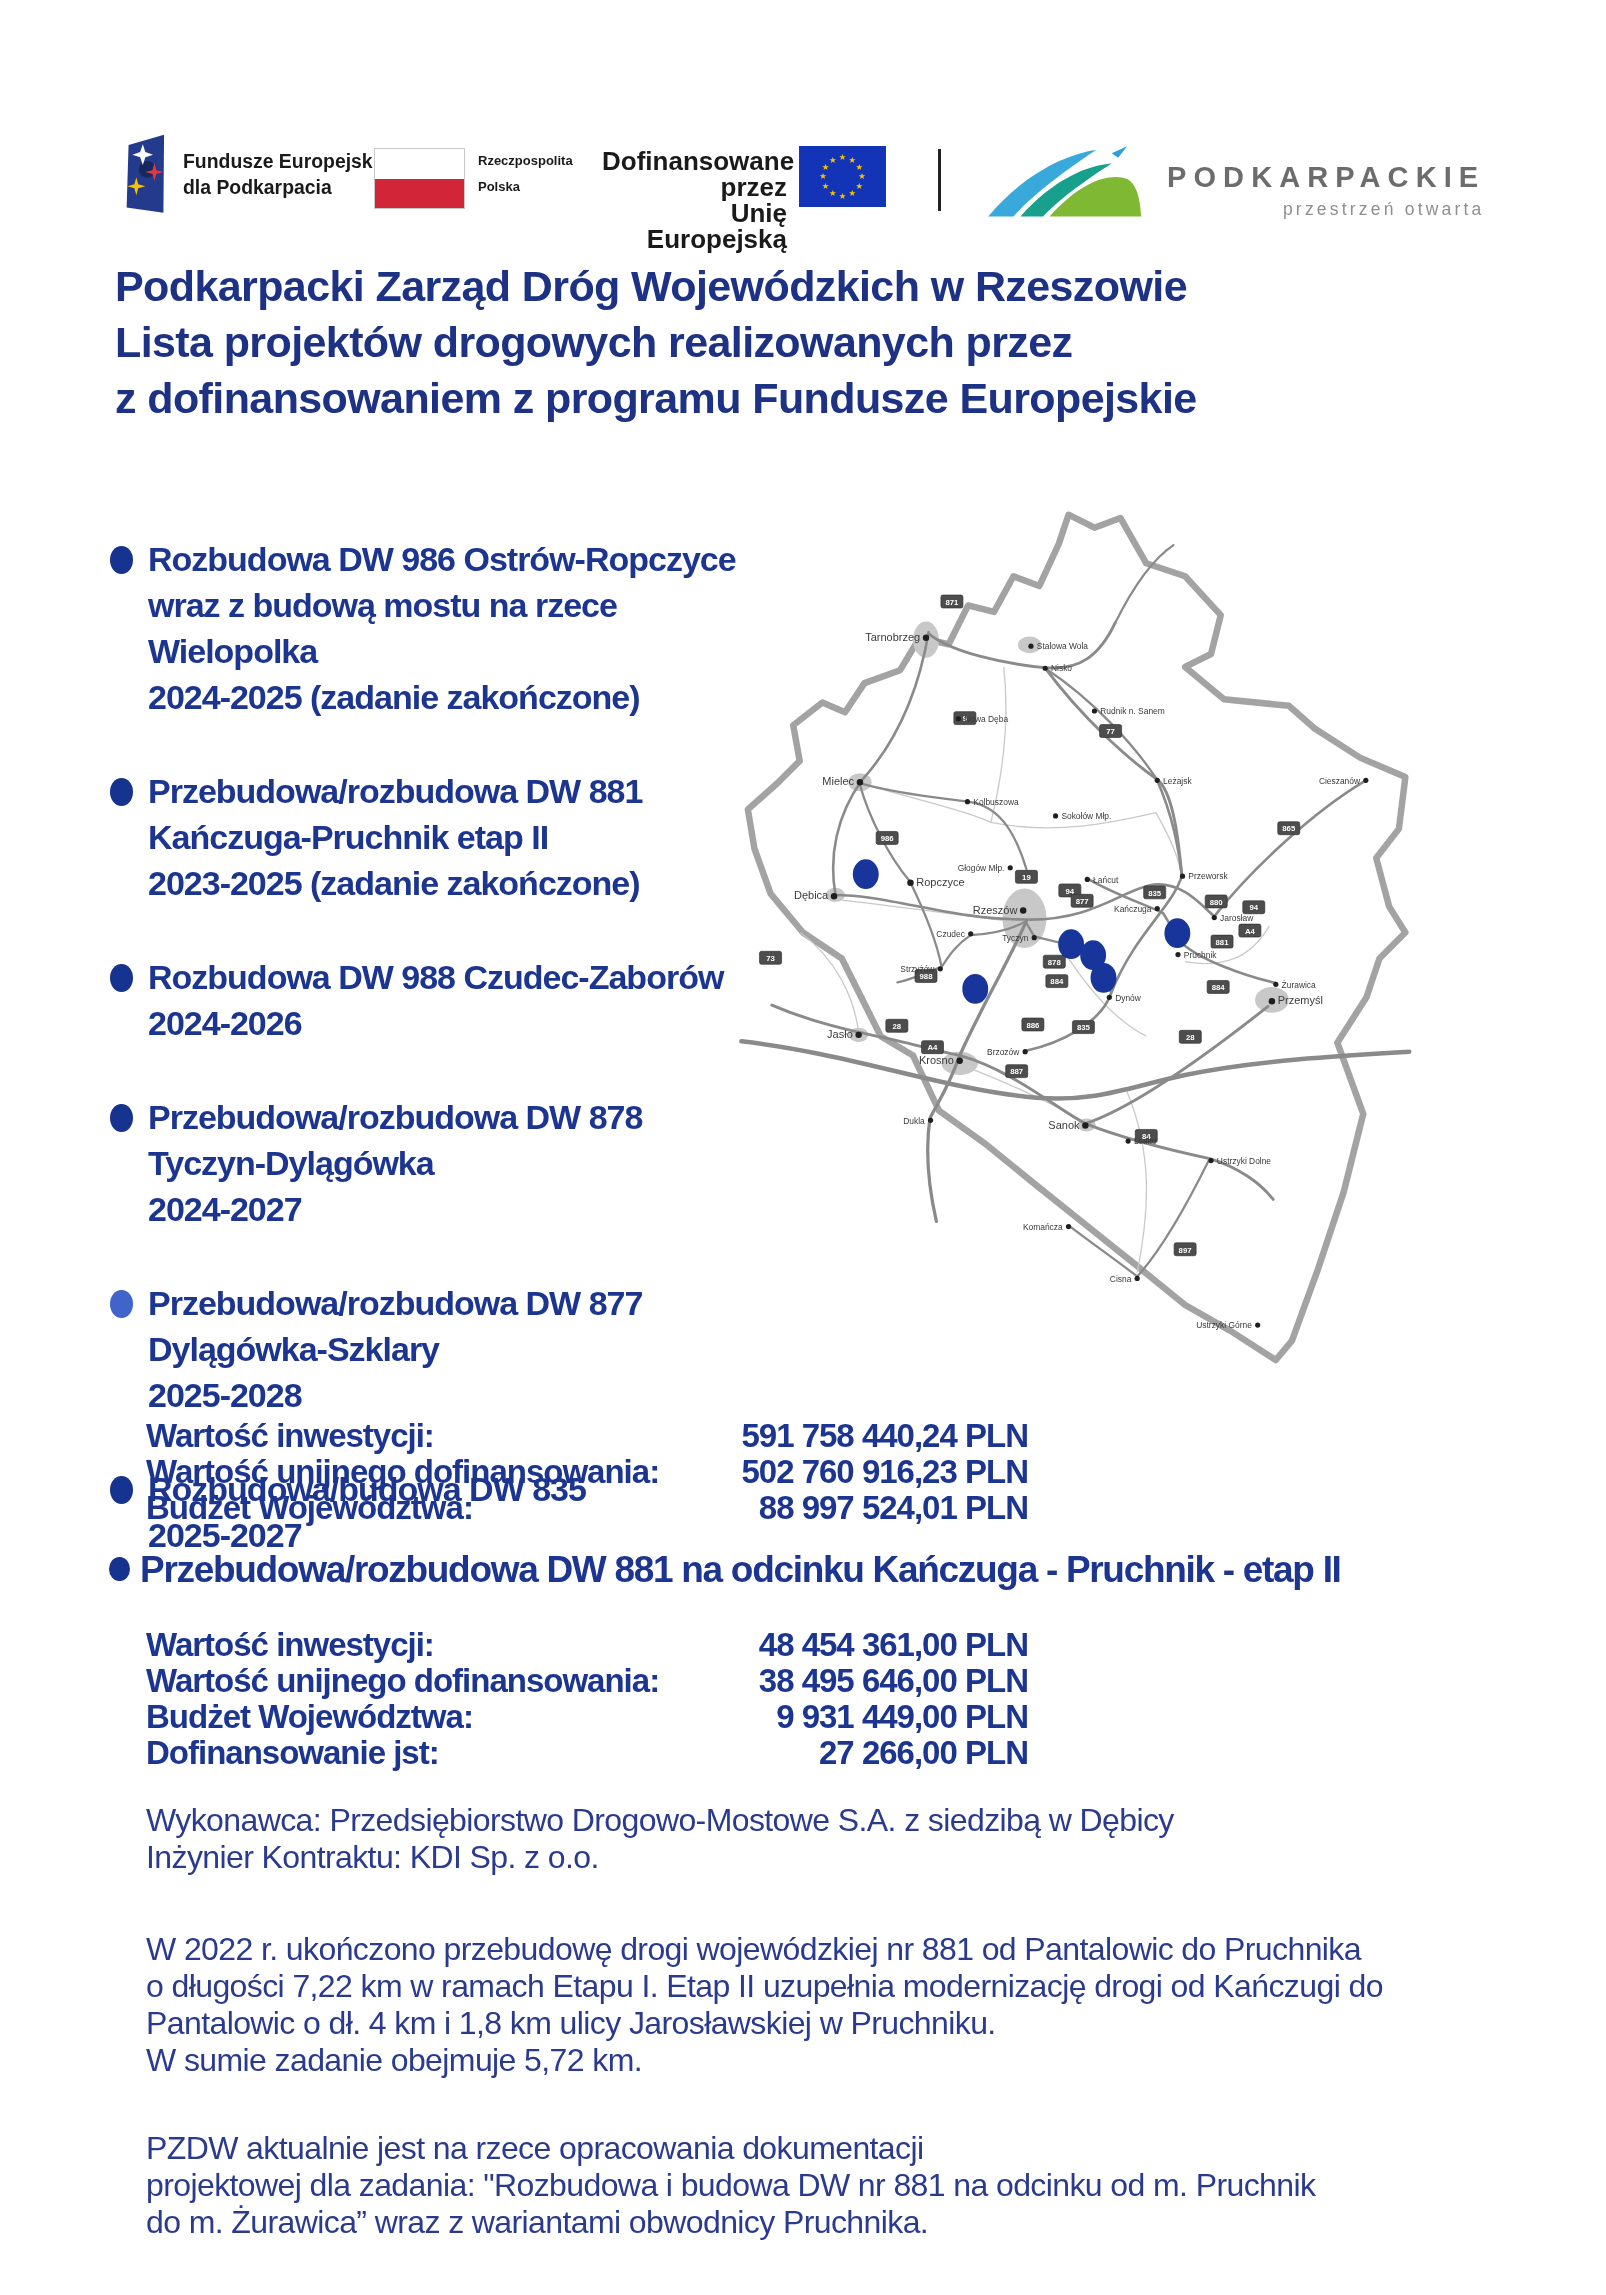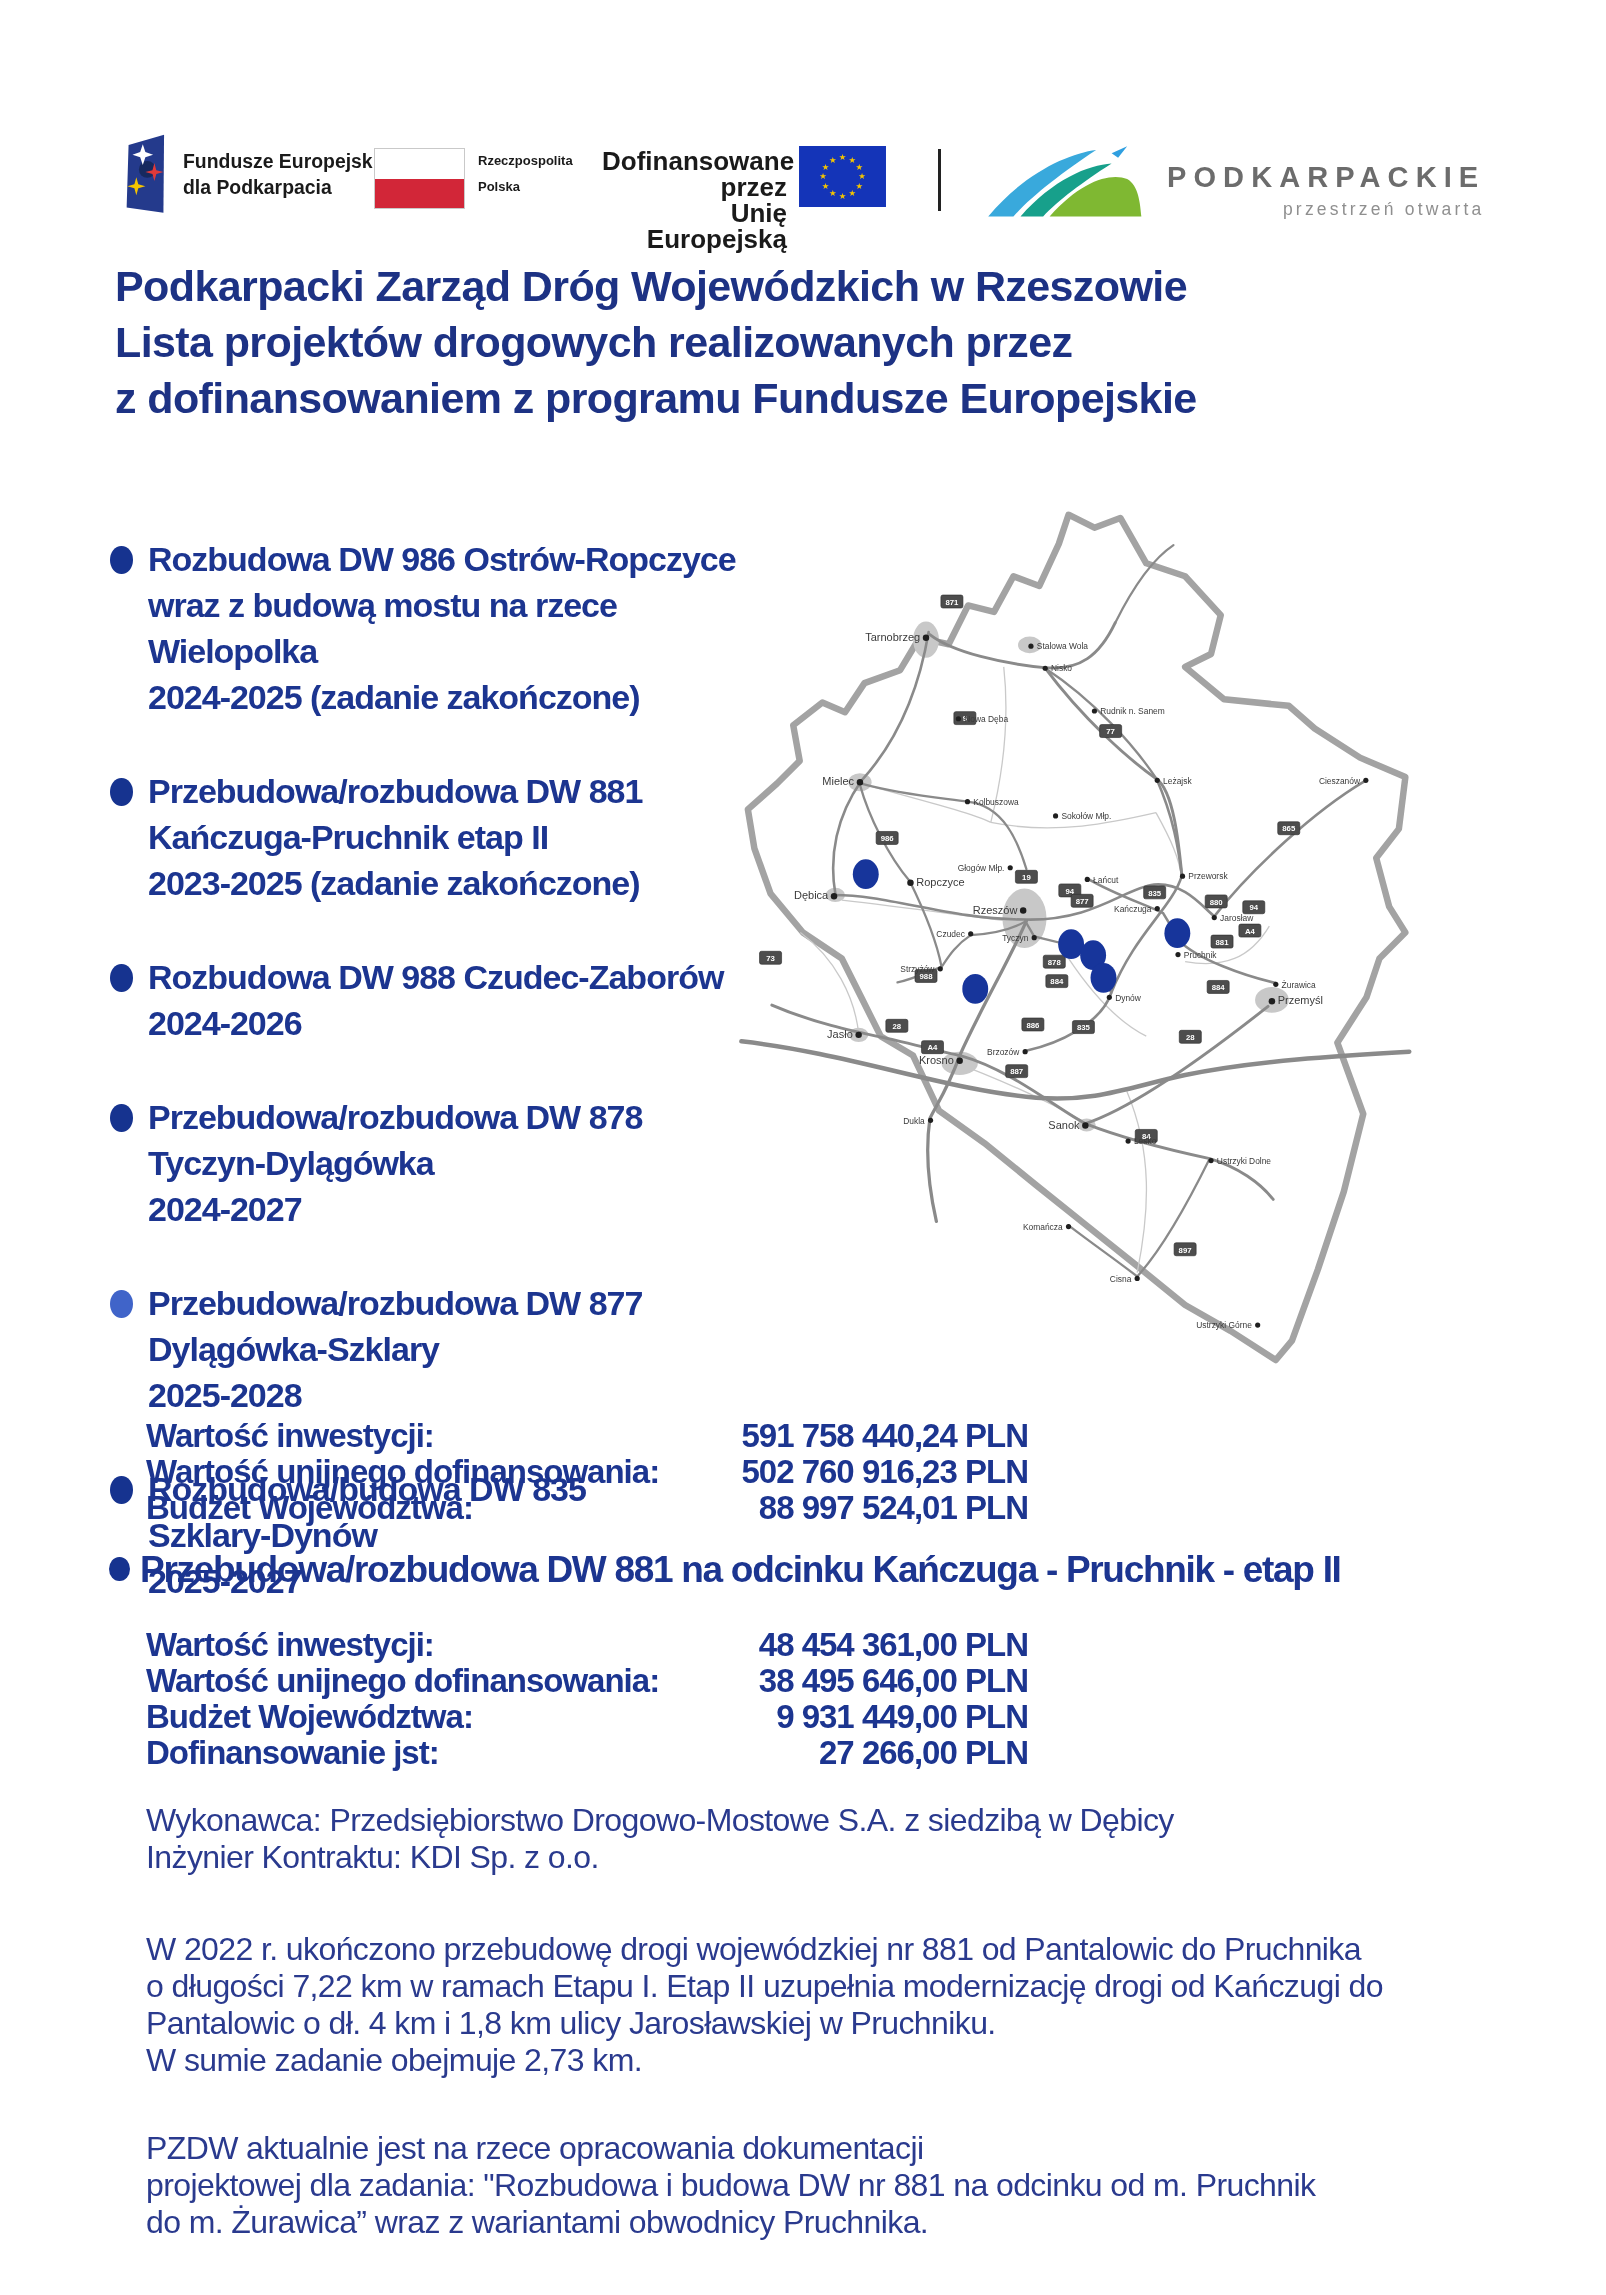--- a/index.html
+++ b/index.html
@@ -151,21 +151,20 @@
       </div>
       <div class="project light">
         <span class="marker"></span>
         <div>Przebudowa/rozbudowa DW 877</div>
         <div>Dylągówka-Szklary</div>
         <div>2025-2028</div>
       </div>
       <div class="project">
         <span class="marker"></span>
         <div>Rozbudowa/budowa DW 835</div>
-        <div>Szklary-Dynów</div>
         <div>2025-2027</div>
       </div>
     </div>
 
   <div class="abs map">
     <svg id="map-svg" viewBox="0 0 1060 1340">
       <path d="M 520 15 L 560 35 L 600 20 L 640 90 L 700 110 L 755 170 L 740 230 L 700 250 L 760 300 L 860 310 L 900 345 L 970 390 L 1040 420 L 1030 500 L 995 545 L 1015 620 L 1040 660 L 1000 700 L 980 760 L 935 830 L 975 940 L 945 1060 L 905 1180 L 865 1290 L 840 1320 L 770 1275 L 700 1235 L 620 1170 L 545 1110 L 470 1050 L 390 985 L 320 935 L 280 850 L 230 820 L 200 760 L 170 700 L 110 660 L 60 600 L 35 530 L 25 470 L 70 430 L 105 395 L 95 340 L 140 305 L 175 320 L 205 275 L 260 255 L 290 205 L 335 215 L 365 155 L 405 165 L 435 110 L 475 125 L 505 60 Z" fill="#ffffff" stroke="#a3a3a3" stroke-width="10" stroke-linejoin="round"></path>
       <g stroke="#c9c9c9" stroke-width="2" fill="none">
         <path d="M 420 250 C 430 340 415 430 400 490"></path>
         <path d="M 200 430 C 290 455 370 475 400 490"></path>
@@ -522,21 +521,21 @@
     </div>
 
   <div class="abs para p1" id="para-wykonawca">
       <div>Wykonawca: Przedsiębiorstwo Drogowo-Mostowe S.A. z siedzibą w Dębicy</div>
       <div>Inżynier Kontraktu: KDI Sp. z o.o.</div>
     </div>
   <div class="abs para p2" id="para-etap">
       <div>W 2022 r. ukończono przebudowę drogi wojewódzkiej nr 881 od Pantalowic do Pruchnika</div>
       <div>o długości 7,22 km w ramach Etapu I. Etap II uzupełnia modernizację drogi od Kańczugi do</div>
       <div>Pantalowic o dł. 4 km i 1,8 km ulicy Jarosławskiej w Pruchniku.</div>
-      <div>W sumie zadanie obejmuje 2,73 km.</div>
+      <div>W sumie zadanie obejmuje 5,72 km.</div>
     </div>
   <div class="abs para p3" id="para-pzdw">
       <div>PZDW aktualnie jest na rzece opracowania dokumentacji</div>
       <div>projektowej dla zadania: "Rozbudowa i budowa DW nr 881 na odcinku od m. Pruchnik</div>
       <div>do m. Żurawica” wraz z wariantami obwodnicy Pruchnika.</div>
     </div>
 
 </div>
 
 

